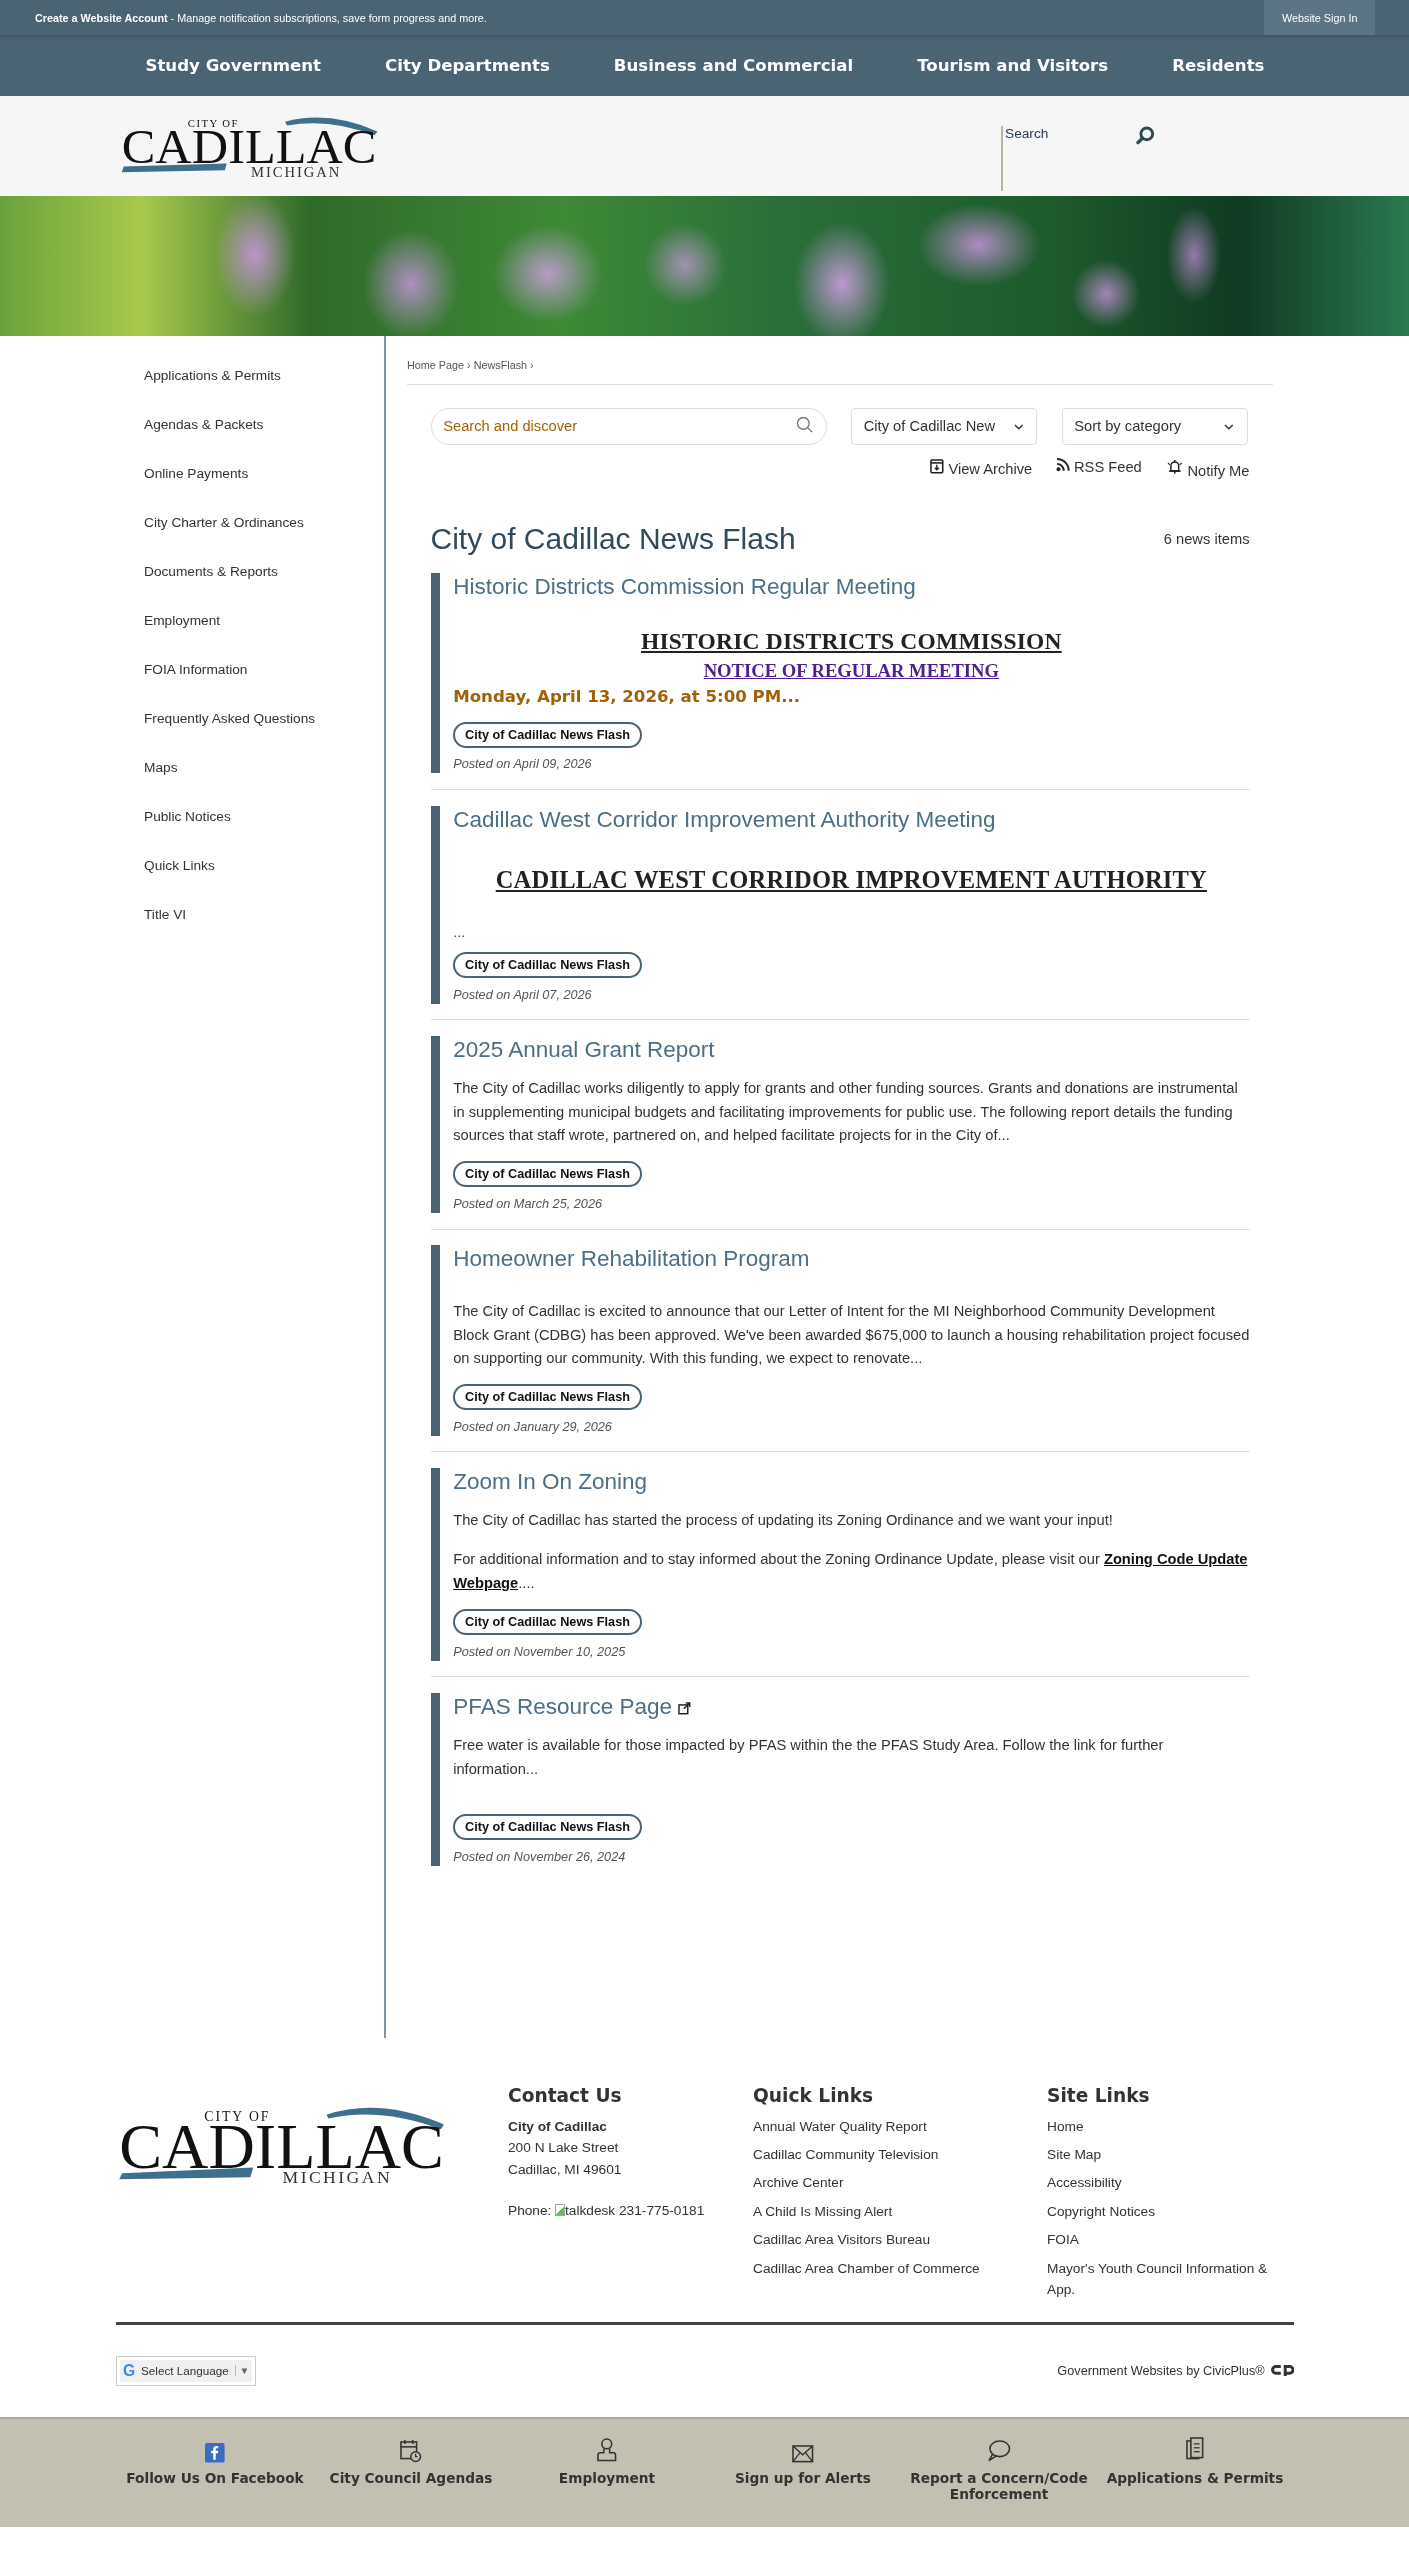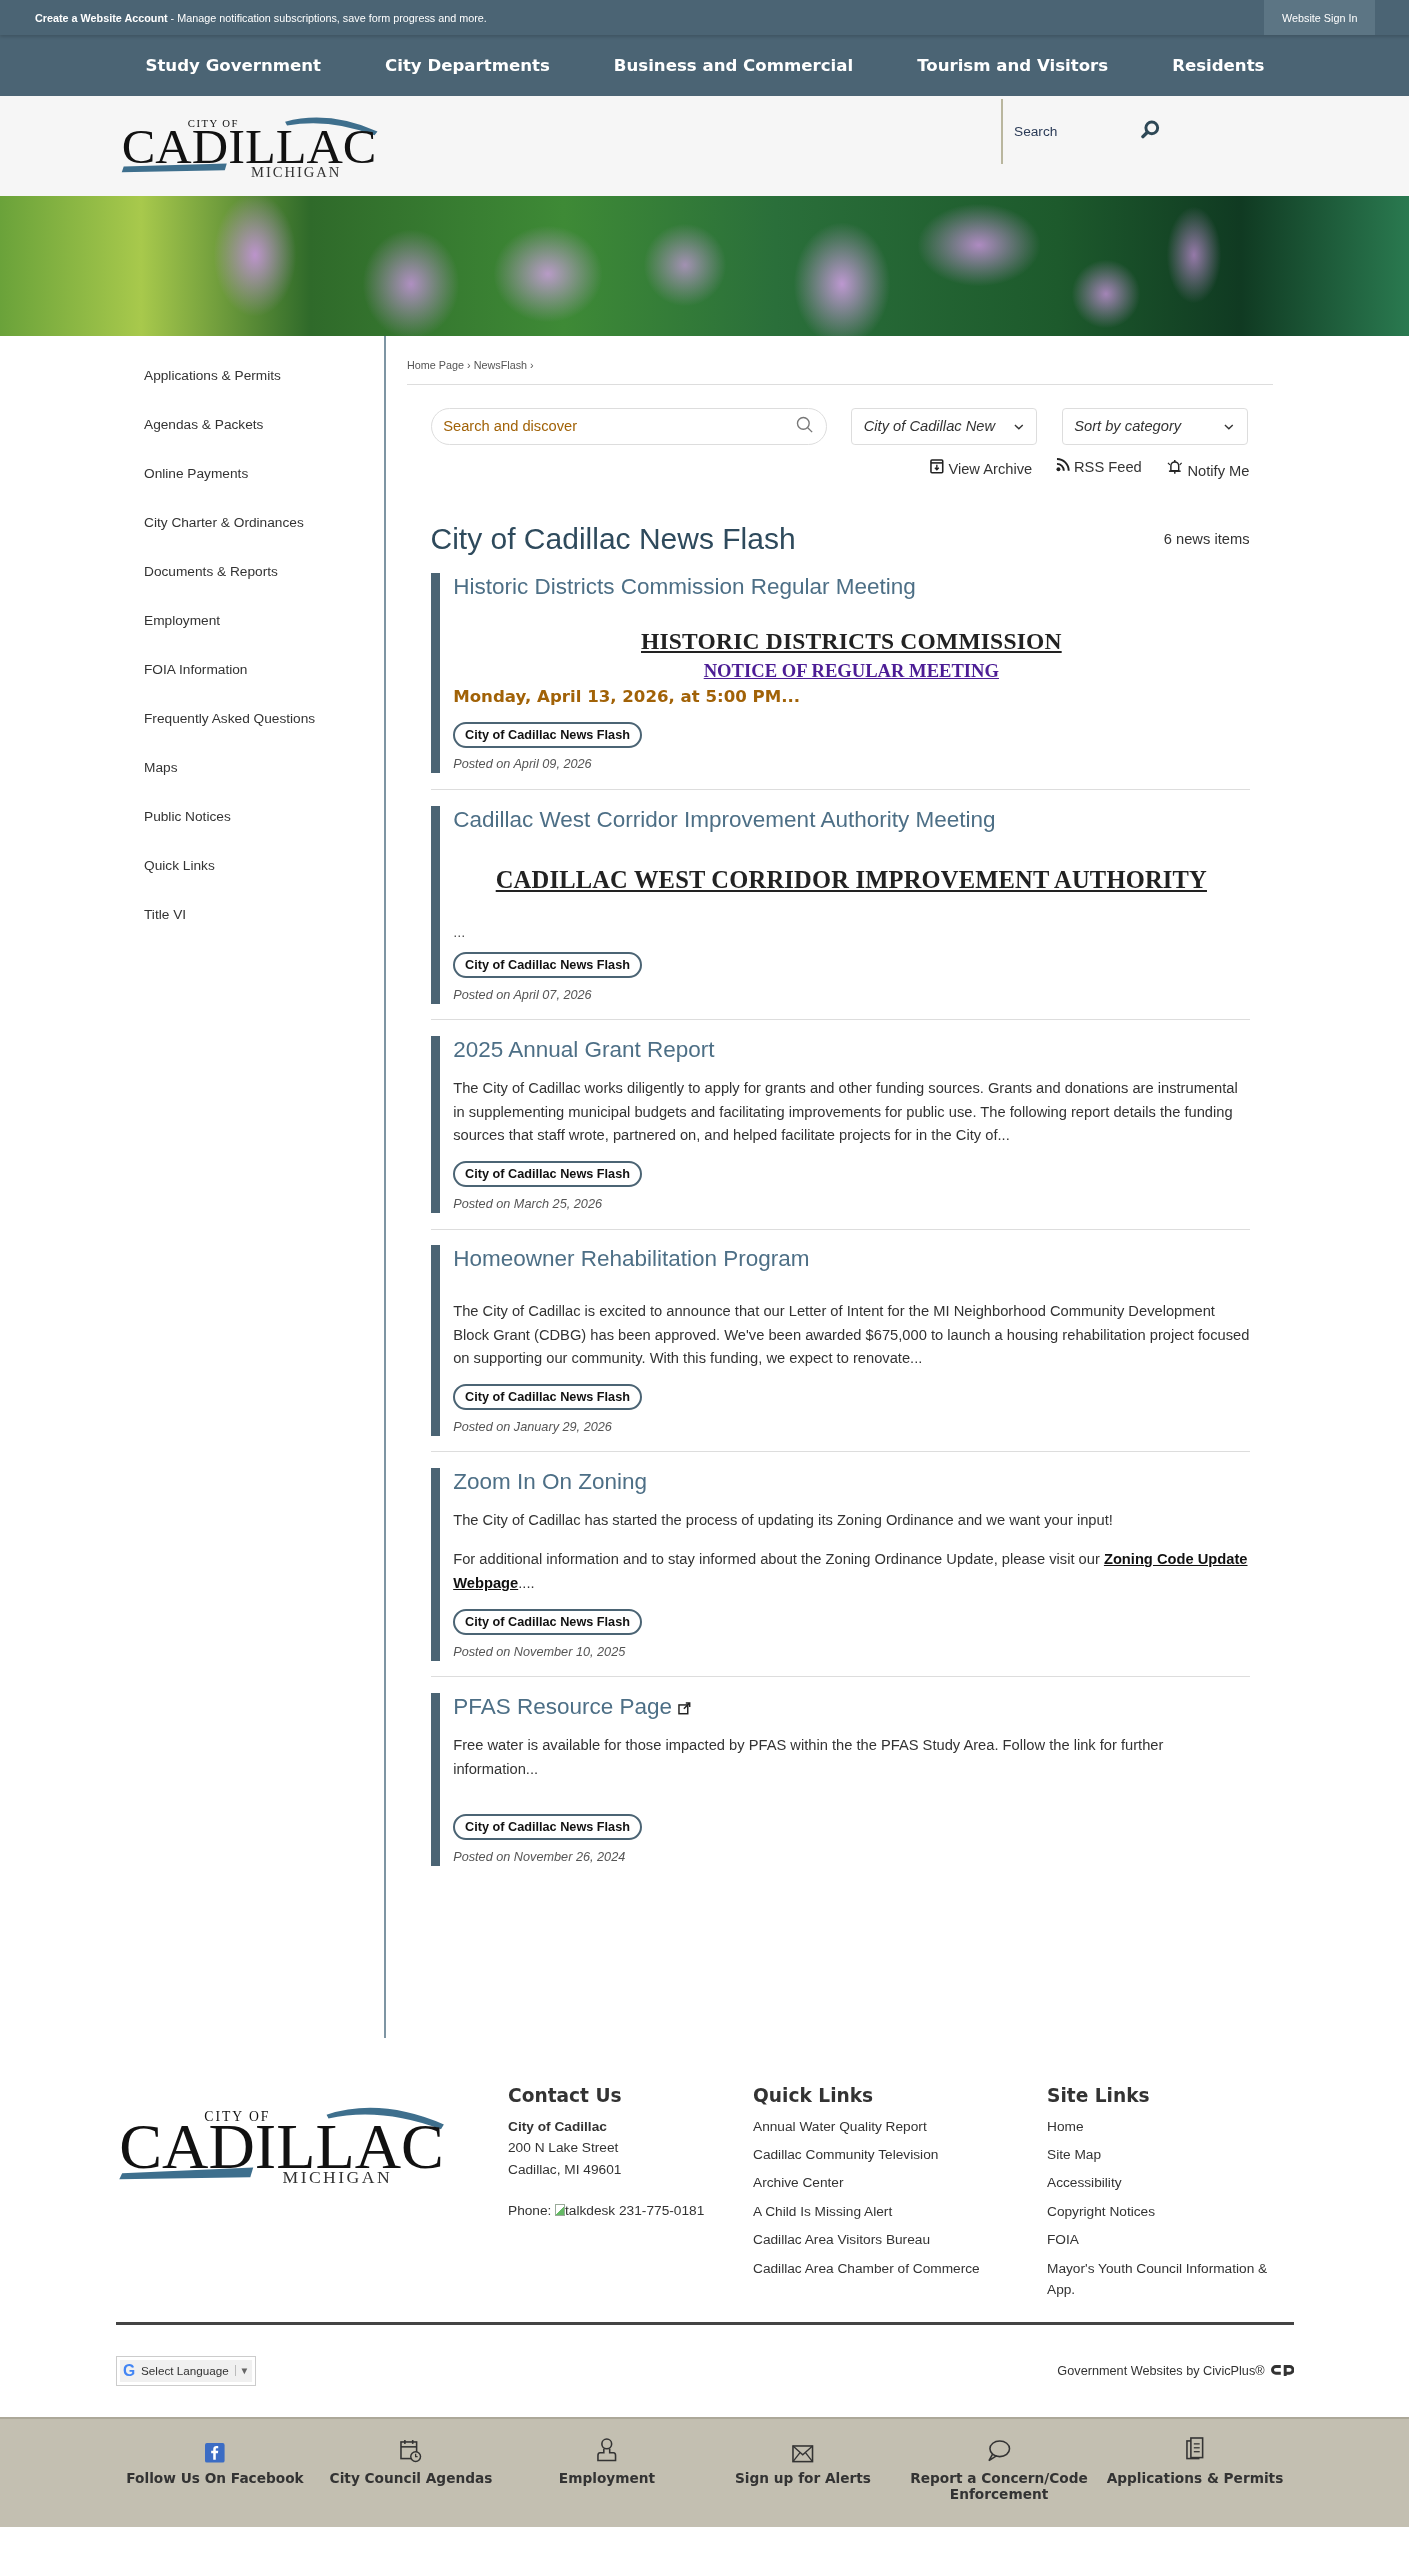--- a/index.html
+++ b/index.html
@@ -11,21 +11,21 @@
   .topbar b { font-weight: bold; }
   .signin { height: 35px; background: #5c7584; padding: 0 17.6px; display: flex; align-items: center; margin-right: 35px; font-size: 10.8px; color: #fff; }
 
   
   .mainnav { height: 61px; background: #4b6474; display: flex; align-items: center; justify-content: center; gap: 0; }
   .mainnav a { color: #fff; font-weight: bold; font-size: 18.6px; padding: 0 32px; font-family: "DejaVu Sans", sans-serif; font-size: 16.6px; }
 
   
   .header { height: 100px; background: #f6f6f6; position: relative; }
   .logo { position: absolute; left: 119px; top: 13.7px; width: 269px; height: 70px; }
-  .hsearch { position: absolute; left: 1001px; top: 3px; width: 284px; height: 65px; border-left: 2px solid #b9b69e; display: flex; align-items: center; padding-left: 11px; }
+  .hsearch { position: absolute; left: 1001px; top: 30px; width: 284px; height: 65px; border-left: 2px solid #b9b69e; display: flex; align-items: flex-start; padding-left: 2px; }
   .hsearch span { color: #2b3b57; font-size: 13.7px; flex: 1; }
   .hsearch .mag { margin-right: 17.6px; }
 
   
   .banner { height: 140px; background:
     radial-gradient(ellipse 59px 88px at 255px 59px, rgba(206,150,230,0.85), transparent 70%),
     radial-gradient(ellipse 69px 78px at 411px 88px, rgba(206,150,230,0.8), transparent 70%),
     radial-gradient(ellipse 78px 69px at 548px 78px, rgba(215,160,235,0.8), transparent 70%),
     radial-gradient(ellipse 59px 59px at 685px 69px, rgba(210,155,230,0.7), transparent 70%),
     radial-gradient(ellipse 69px 88px at 842px 88px, rgba(215,160,235,0.85), transparent 70%),
@@ -36,21 +36,21 @@
 
   
   .content { display: flex; position: relative; }
   .sidebar { width: 386px; padding-left: 144px; padding-top: 29px; border-right: 2px solid #7e95a3; min-height: 1702px; }
   .sidebar a { display: block; font-size: 13.7px; color: #333; height: 49px; line-height: 21.5px; }
   .main { flex: 1; padding-left: 21.5px; padding-right: 137px; }
 
   .breadcrumb { font-size: 10.8px; color: #555; padding-top: 22.5px; height: 49px; border-bottom: 1px solid #ddd; width: 866px; }
   .tools { padding-left: 23.5px; padding-right: 23.5px; margin-top: 22.5px; display: flex; align-items: center; }
   .search-box { width: 396px; height: 37px; border: 1px solid #ddd; border-radius: 19.6px; display: flex; align-items: center; padding: 0 11.7px; font-size: 14.7px; color: #a16207; justify-content: space-between; }
-  .dd { height: 37px; border: 1px solid #ddd; border-radius: 3.9px; display: flex; align-items: center; justify-content: space-between; padding: 0 11.7px; font-size: 14.7px; color: #333; font-style: italic; }
+  .dd { height: 37px; border: 1px solid #ddd; border-radius: 3.9px; display: flex; align-items: center; justify-content: space-between; padding: 0 11.7px; font-size: 14.7px; color: #333; }
   .dd1 { width: 186px; margin-left: 24.5px; }
   .dd2 { width: 186px; margin-left: 24.5px; }
   .actions { display: flex; justify-content: flex-end; gap: 24px; padding-right: 23.5px; margin-top: 13.7px; font-size: 14.7px; color: #333; }
 
   .list-head { display: flex; justify-content: space-between; align-items: center; padding-left: 23.5px; padding-right: 23.5px; margin-top: 43px; }
   .list-head h1 { font-weight: normal; font-size: 30px; color: #2e4a5c; }
   .list-head .count { font-size: 14.7px; color: #333; }
 
   .news-list { padding-left: 23.5px; padding-right: 23.5px; margin-top: 17.6px; }
   .news-item { border-bottom: 1px solid #ddd; padding-bottom: 15.7px; margin-bottom: 15.7px; }

